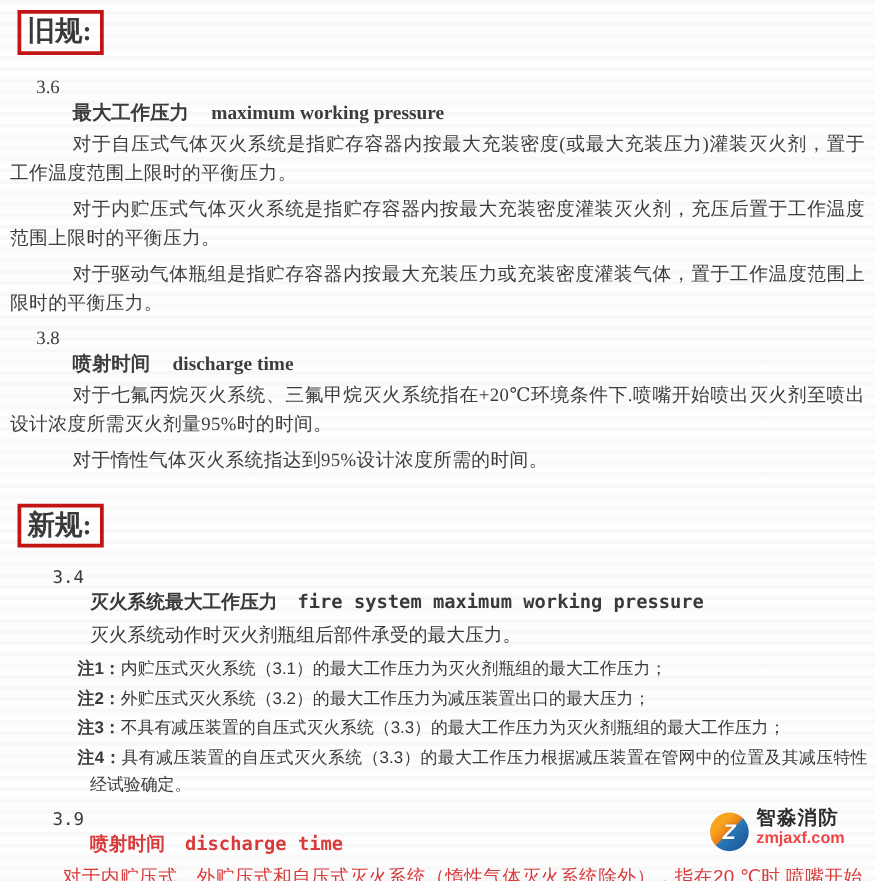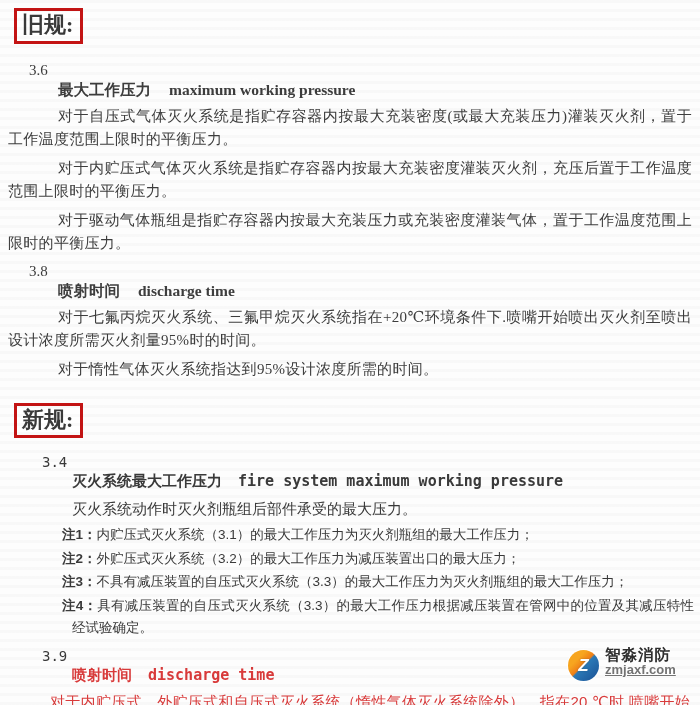--- a/index.html
+++ b/index.html
@@ -75,23 +75,22 @@
     display:flex; align-items:center; justify-content:center;
     font-style:italic; text-shadow:0 0 2px rgba(0,0,0,0.25);
   }
   .wm-text { margin-left:6px; line-height:1.05; }
   .wm-brand {
     font-size:15.5px; font-weight:bold; color:#2e2e2e;
     text-shadow:0 0 3px #fff,0 0 3px #fff,0 0 3px #fff;
     letter-spacing:1px;
   }
   .wm-url {
-    font-size:13px; font-weight:bold; color:#737373;
+    font-size:13px; font-weight:bold; color:#ef4444;
     text-shadow:0 0 3px #fff,0 0 3px #fff;
-    text-decoration:underline;
   }
 </style>
 </head>
 <body>
 
 <div>
 
   <div class="label-box" id="old-box">
     <span>旧规:</span>
   </div>

